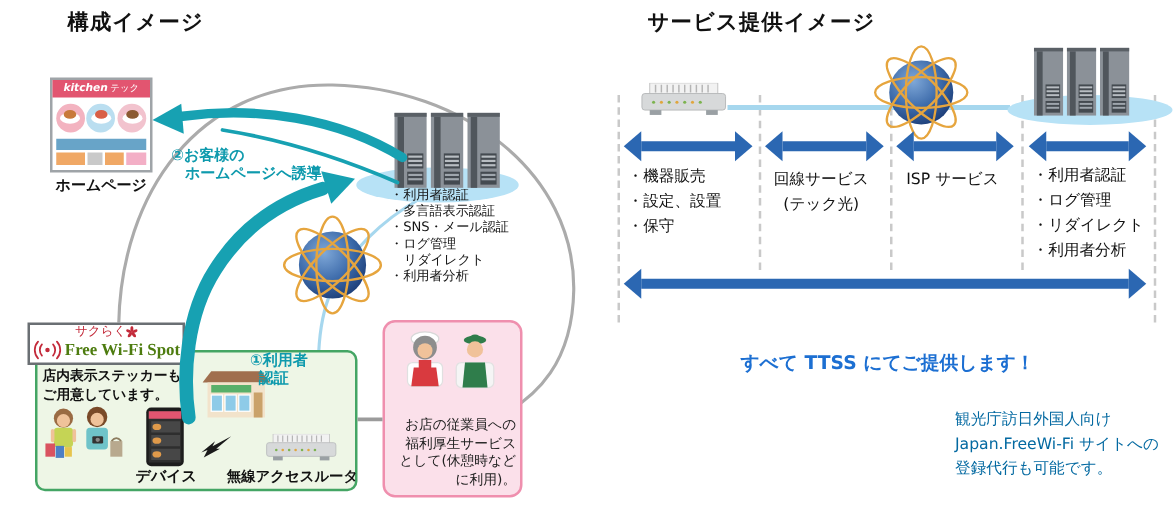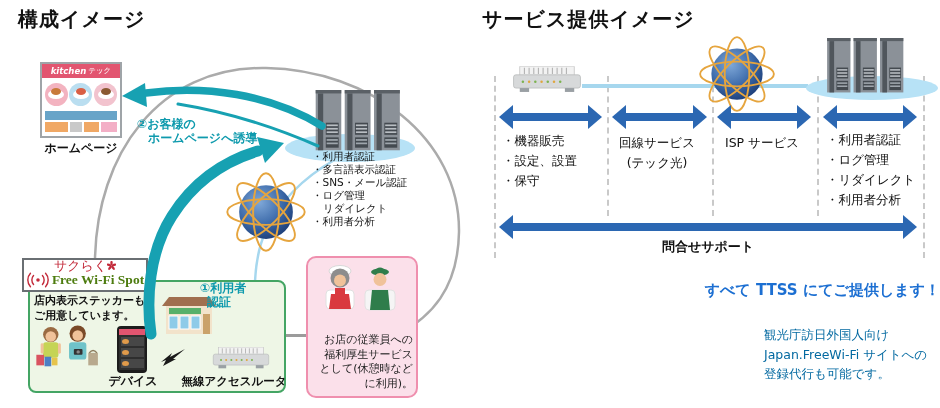--- a/index.html
+++ b/index.html
@@ -1,19 +1,19 @@
 <!DOCTYPE html>
 <html><head>
 <meta charset="utf-8">
 <style>
   html,body{margin:0;padding:0;}
   body{width:940px;height:408px;position:relative;background:#fff;overflow:hidden;
        font-family:"DejaVu Sans","Liberation Sans",sans-serif;color:#1a1a1a;}
   .abs{position:absolute;}
-  .ttl{font-size:20px;font-weight:bold;color:#111;letter-spacing:1px;}
+  .ttl{font-size:17px;font-weight:bold;color:#111;letter-spacing:1px;margin-left:36px;}
   .teal{color:#0e9aad;font-weight:bold;font-size:12px;line-height:14px;}
   .lbl{font-weight:bold;font-size:12px;color:#111;text-align:center;}
   .feat{font-size:10.5px;line-height:13px;color:#141414;}
   .feat .ind{padding-left:11px;}
   .homepage{left:40px;top:62px;width:82px;height:76px;border:2px solid #9fa4a8;background:#fff;box-sizing:border-box;}
   .hp-head{height:14px;background:#e25570;display:flex;align-items:center;justify-content:center;gap:2px;color:#fff;}
   .hp-brand{font-size:8.5px;font-weight:bold;font-style:italic;}
   .hp-brand2{font-size:7.5px;}
   .hp-circles{height:32px;display:flex;align-items:center;justify-content:space-around;padding:0 2px;}
   .fc{width:23px;height:23px;border-radius:50%;display:flex;align-items:center;justify-content:center;}
@@ -21,21 +21,21 @@
   .plate{width:16px;height:9px;background:#fff;border-radius:50%;position:relative;}
   .plate:after{content:"";position:absolute;left:3px;top:-2px;width:10px;height:7px;border-radius:50%;}
   .fc1 .plate:after{background:#c87a3a;} .fc2 .plate:after{background:#d95f45;} .fc3 .plate:after{background:#8a5a32;}
   .hp-bar{height:9px;margin:1px 3px;background:#68a4c8;}
   .hp-cells{height:10px;margin:2px 3px;display:flex;gap:2px;}
   .hp-cells div{height:100%;}
   .greenbox{left:28px;top:280px;width:258px;height:113px;background:#eef6e6;border:2px solid #44a564;border-radius:8px;box-sizing:border-box;}
   .pinkbox{left:306px;top:256px;width:112px;height:142px;background:#fbe0ea;border:2px solid #ef8fae;border-radius:10px;box-sizing:border-box;}
   .staff-note{font-size:11px;line-height:14.5px;color:#222;text-align:right;}
   .sign{left:22px;top:258px;width:126px;height:34px;background:#fff;border:2px solid #6a6f73;box-sizing:border-box;text-align:center;}
-  .sign-brand{font-size:13px;color:#c32a3a;line-height:8px;display:inline-block;vertical-align:middle;}
+  .sign-brand{font-size:10px;color:#c32a3a;line-height:8px;display:inline-block;vertical-align:middle;}
   .sign-main{font-family:"Liberation Serif","DejaVu Serif",serif;font-size:13.5px;font-weight:bold;color:#4d7c0f;line-height:16px;display:inline-block;vertical-align:middle;}
   .sticker{font-size:11px;font-weight:bold;line-height:15px;color:#111;}
   .phone{left:117px;top:326px;width:30px;height:47px;background:#1c1c1c;border-radius:4px;padding:3px 2px;box-sizing:border-box;}
   .pscreen{width:100%;height:100%;background:#2e2e2e;}
   .pscreen .phead{height:6px;background:#e25570;}
   .prow{height:9px;margin:2px 1.5px;background:#474747;display:flex;align-items:center;}
   .prow:before{content:"";width:7px;height:5px;margin-left:1.5px;border-radius:50%;background:#e09a4a;}
   .vdash{position:absolute;width:0;border-left:2px dashed #c9c9c9;}
   .darr{position:absolute;height:8px;background:#2b67b2;}
   .darr:before,.darr:after{content:"";position:absolute;top:50%;width:0;height:0;border:12px solid transparent;transform:translateY(-50%);}
@@ -333,22 +333,21 @@
     <div>ISP サービス</div>
   </div>
   <div class="abs segtxt" style="left:356px;top:130px;">
     <div>・利用者認証</div>
     <div>・ログ管理</div>
     <div>・リダイレクト</div>
     <div>・利用者分析</div>
   </div>
 
   <div class="darr" style="left:43px;top:223px;width:390px;"></div>
-  <div class="abs support" style="left:29px;top:238px;width:418px;">問合せサポート</div>
-
-  <div class="abs ttss" style="left:10px;top:281px;width:460px;text-align:right;">すべて TTSS にてご提供します！</div>
+
+  <div class="abs ttss" style="left:10px;top:281px;width:460px;">すべて TTSS にてご提供します！</div>
 
   <div class="abs regnote" style="left:294px;top:325px;width:175px;">
     <div>観光庁訪日外国人向け</div>
     <div>Japan.FreeWi-Fi サイトへの</div>
     <div>登録代行も可能です。</div>
   </div>
 </div>
 
 </body></html>

